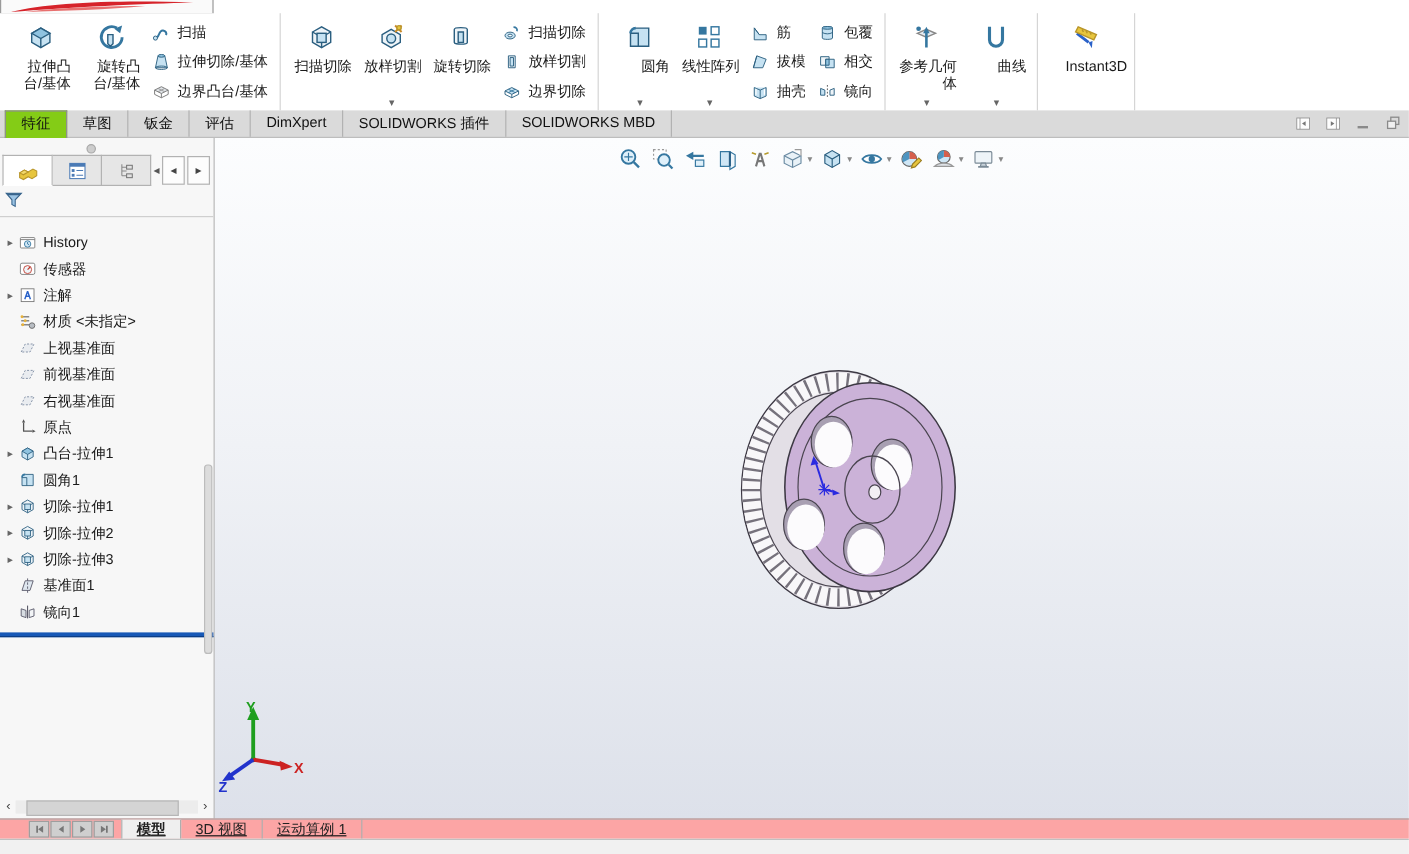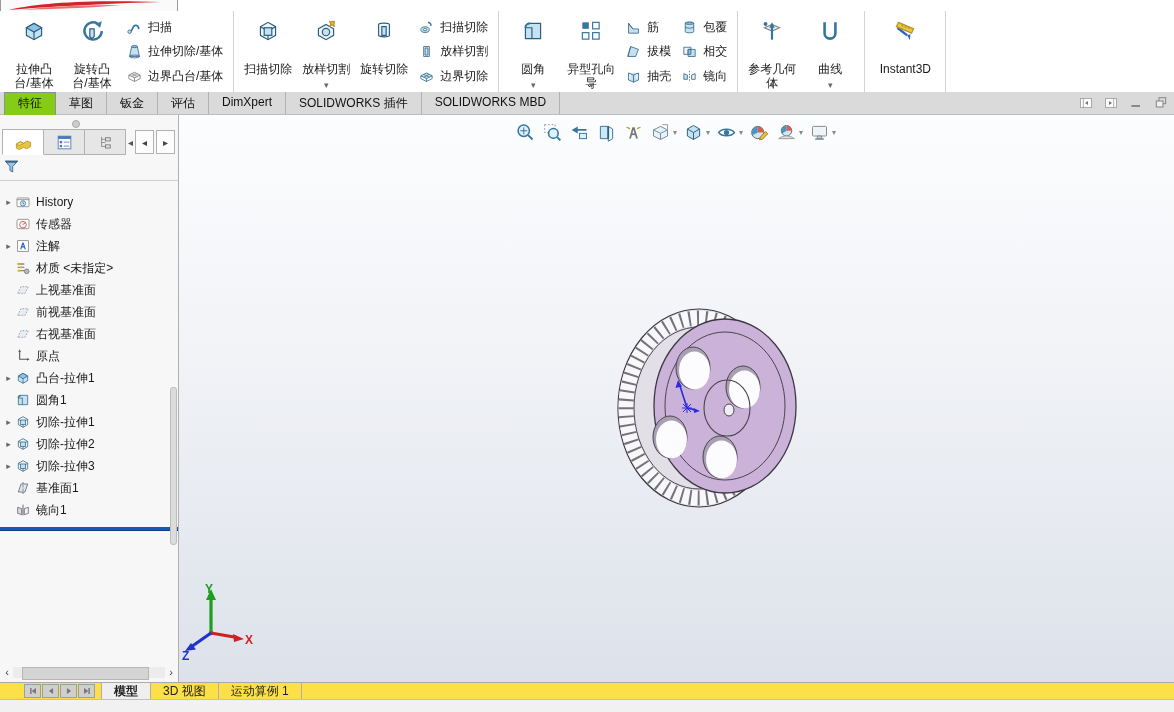--- a/index.html
+++ b/index.html
@@ -8,21 +8,21 @@
   .ic{display:inline-flex;align-items:center;justify-content:center;flex:none;}
   
   .logo-frag{position:absolute;left:0;top:0;width:176px;height:11px;background:#fafafa;
              border:1px solid #9a9a9a;border-top:none;overflow:hidden;}
   
   .ribbon{position:absolute;left:0;top:11px;right:0;height:81px;background:#fff;}
   .rib-groups{display:flex;height:100%;align-items:stretch;}
   .rib-group{display:flex;align-items:stretch;padding:2px 5px;border-right:1px solid #d5d5d5;}
   .rib-big{position:relative;width:58px;display:flex;flex-direction:column;align-items:center;padding-top:5px;cursor:default;}
   .rib-big.wide{width:70px;}
-  .rib-big .rib-label{margin-top:18px;width:50px;text-align:center;line-height:14px;word-break:break-all;}
+  .rib-big .rib-label{margin-top:4px;width:50px;text-align:right;line-height:14px;word-break:break-all;}
   .rib-big.wide .rib-label{width:68px;word-break:normal;white-space:nowrap;}
   .rib-dd{position:absolute;bottom:0;left:50%;transform:translateX(-50%);font-size:9px;color:#666;line-height:9px;}
   .rib-col{display:flex;flex-direction:column;justify-content:space-between;padding:3px 2px;}
   .rib-small{display:flex;align-items:center;gap:5px;height:22px;padding:0 3px;white-space:nowrap;cursor:default;}
   
   .tabstrip{position:absolute;left:0;top:92px;right:0;height:22px;background:#dadada;
             border-bottom:1px solid #bdbdbd;display:flex;align-items:stretch;padding-left:4px;}
   .cmdtab{padding:3px 13px 0;border-right:1px solid #b2b2b2;color:#111;cursor:default;white-space:nowrap;}
   .cmdtab.active{background:#84cc16;border:1px solid #8f8f8f;border-bottom:none;margin-bottom:-1px;padding-top:2px;}
   .winctl{position:absolute;right:5px;top:95px;display:flex;gap:9px;align-items:center;}
@@ -55,22 +55,22 @@
   .hs-thumb{position:absolute;left:6%;width:82%;top:0;height:11px;background:#d4d4d4;border:1px solid #b6b6b6;cursor:pointer;}
   
   .viewport{position:absolute;left:179px;top:115px;right:0;height:568px;
             background:linear-gradient(180deg,#fcfdfe 0%,#f0f2f6 45%,#dde1ea 100%);}
   .headsup{position:absolute;left:335px;top:6px;display:flex;align-items:center;gap:4px;}
   .hitem{display:flex;align-items:center;padding:1px;cursor:pointer;}
   .hdd{font-size:8px;color:#888;margin-left:2px;}
   .wheel-wrap{position:absolute;left:400px;top:175px;}
   .triad-wrap{position:absolute;left:2px;top:466px;}
   
-  .bottom-tabs{position:absolute;left:0;bottom:13px;right:0;height:16px;background:#fde047;
-               border-top:1px solid #a9a9a9;display:flex;align-items:stretch;}
+  .bottom-tabs{position:absolute;left:0;bottom:13px;right:0;height:16px;background:#fca5a5;
+               border-top:1px solid #a9a9a9;display:flex;align-items:stretch;text-decoration:underline;}
   .bnav{display:flex;margin-left:24px;gap:1px;align-items:center;}
   .bnav-btn{width:15px;height:12px;background:#cfcfcf;border:1px solid #9e9e9e;display:flex;
             align-items:center;justify-content:center;cursor:pointer;}
   .btab{padding:0 12px;display:flex;align-items:center;border-right:1px solid #aeaeae;color:#222;cursor:pointer;white-space:nowrap;}
   .btab.first{margin-left:6px;border-left:1px solid #aeaeae;}
   .btab.active{background:#efefef;font-weight:bold;}
   .status-bar{position:absolute;left:0;bottom:0;right:0;height:12px;background:#f1f1f1;border-top:1px solid #c0c0c0;}
 </style>
 </head>
 <body>
@@ -215,21 +215,21 @@
         </div>
         <div class="rib-big">
           <span class="ic" style="width:26px;height:26px">
             <svg width="26" height="26" viewBox="0 0 24 24" fill="none" stroke-width="1.1">
               <rect x="4" y="4" width="6" height="6" fill="#3577a0"></rect>
               <rect x="13.5" y="4" width="6" height="6" fill="none" stroke="#3577a0"></rect>
               <rect x="4" y="13.5" width="6" height="6" fill="none" stroke="#3577a0"></rect>
               <rect x="13.5" y="13.5" width="6" height="6" fill="none" stroke="#3577a0"></rect>
             </svg>
           </span>
-          <span class="rib-label">异型孔向导</span>
+          <span class="rib-label">线性阵列</span>
           <span class="rib-dd">▾</span>
         </div>
         <div class="rib-col">
           <div class="rib-small">
             <span class="ic" style="width:17px;height:17px">
               <svg width="17" height="17" viewBox="0 0 24 24" fill="none" stroke-width="1.1">
                 <path d="M5 20V6l6 8h8v6z" fill="#c6e2f2" stroke="#2b5f80"></path>
                 <path d="M5 6l6 8" stroke="#2b5f80"></path>
               </svg>
             </span>

